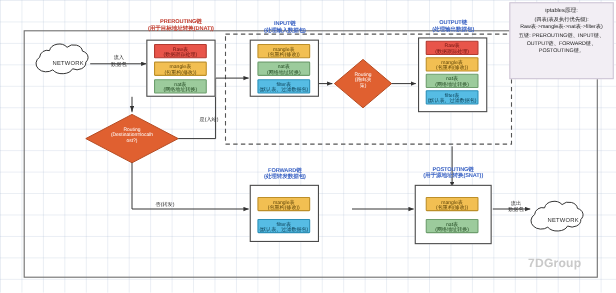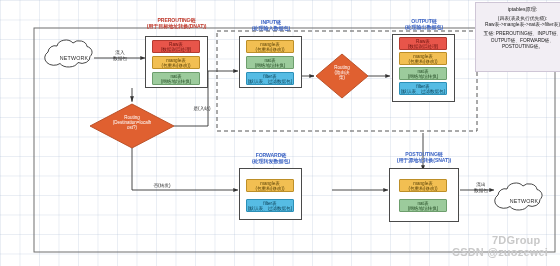--- a/index.html
+++ b/index.html
@@ -12,21 +12,21 @@
   }
   
   #grid{
     position:absolute;inset:0;
     background-image:
       linear-gradient(to right, rgba(150,170,200,.20) 1px, transparent 1px),
       linear-gradient(to bottom, rgba(150,170,200,.20) 1px, transparent 1px);
     background-size:19.5px 19.5px;
     z-index:0;
   }
-  #canvas{position:absolute;inset:0;z-index:1;margin-left:12px;}
+  #canvas{position:absolute;inset:0;z-index:1;}
   svg.layer{position:absolute;left:0;top:0;width:560px;height:266px;overflow:visible;}
   .node{position:absolute;box-sizing:border-box;z-index:3;}
 
   
   .chain-box{
     border:1px solid #4a4a4a;
     background:#ffffff;
   }
   .chain-title{
     position:absolute;
@@ -289,15 +289,14 @@
 
   <div class="legend" style="left:463px;top:2px;width:95px;height:70px;">
     <div class="l-title">iptables原理:</div>
     <div class="l-line">(四表(表及执行优先级):</div>
     <div class="l-line">Raw表-&gt;mangle表-&gt;nat表-&gt;filter表)</div>
     <div class="l-gap"></div>
     <div class="l-line">五链: PREROUTING链、INPUT链、OUTPUT链、FORWARD链、POSTOUTING链。</div>
   </div>
 
   <div class="wm wm-brand" style="left:480px;top:234px;">7DGroup</div>
-  <div class="wm wm-user" style="left:440px;top:246px;">CSDN @zuozewei</div>
 
 </div>
 
 </body></html>

